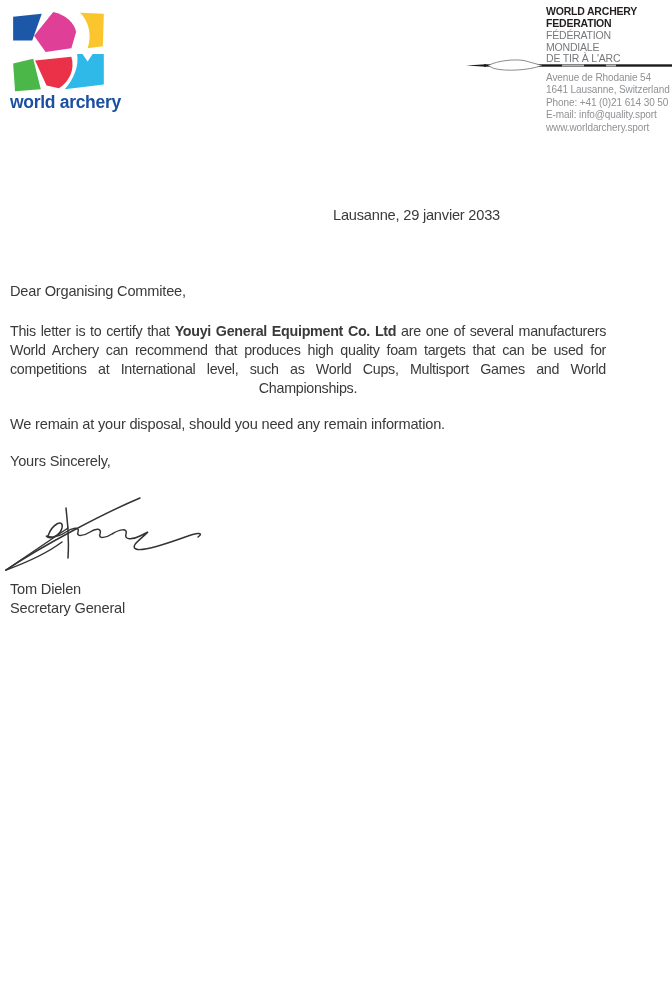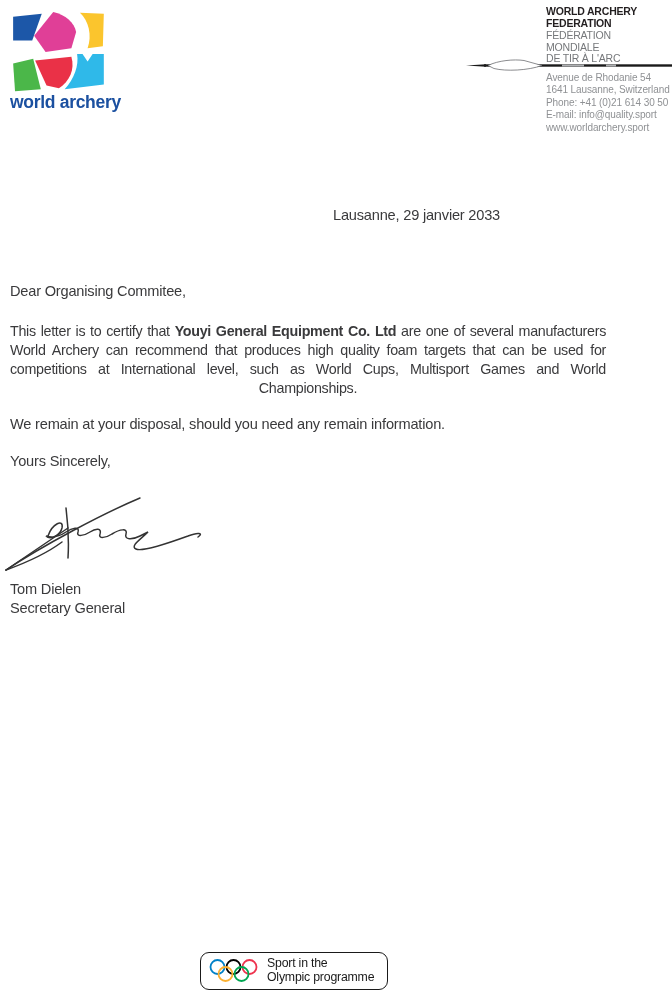--- a/index.html
+++ b/index.html
@@ -135,29 +135,14 @@
                C96,55 104,54 110,50 C118,45 126,44 124,50 C122,56 130,56 138,52
                L146,48 C138,56 128,62 134,65 C140,68 164,60 186,52 C196,48 202,49 196,53"></path>
     </g>
   </svg>
 
   <div class="signer">
     <div>Tom Dielen</div>
     <div>Secretary General</div>
   </div>
 
-  <div class="olympic-box">
-    <svg class="olympic-rings" width="52" height="26" viewBox="0 0 52 26" aria-hidden="true">
-      <g fill="none" stroke-width="1.8">
-        <circle cx="9.5" cy="9" r="7" stroke="#0081c8"></circle>
-        <circle cx="25.5" cy="9" r="7" stroke="#000000"></circle>
-        <circle cx="41.5" cy="9" r="7" stroke="#ee334e"></circle>
-        <circle cx="17.5" cy="16" r="7" stroke="#fcb131"></circle>
-        <circle cx="33.5" cy="16" r="7" stroke="#00a651"></circle>
-      </g>
-    </svg>
-    <div class="olympic-label">
-      <div>Sport in the</div>
-      <div>Olympic programme</div>
-    </div>
-  </div>
 
 </div>
 
 </body></html>

